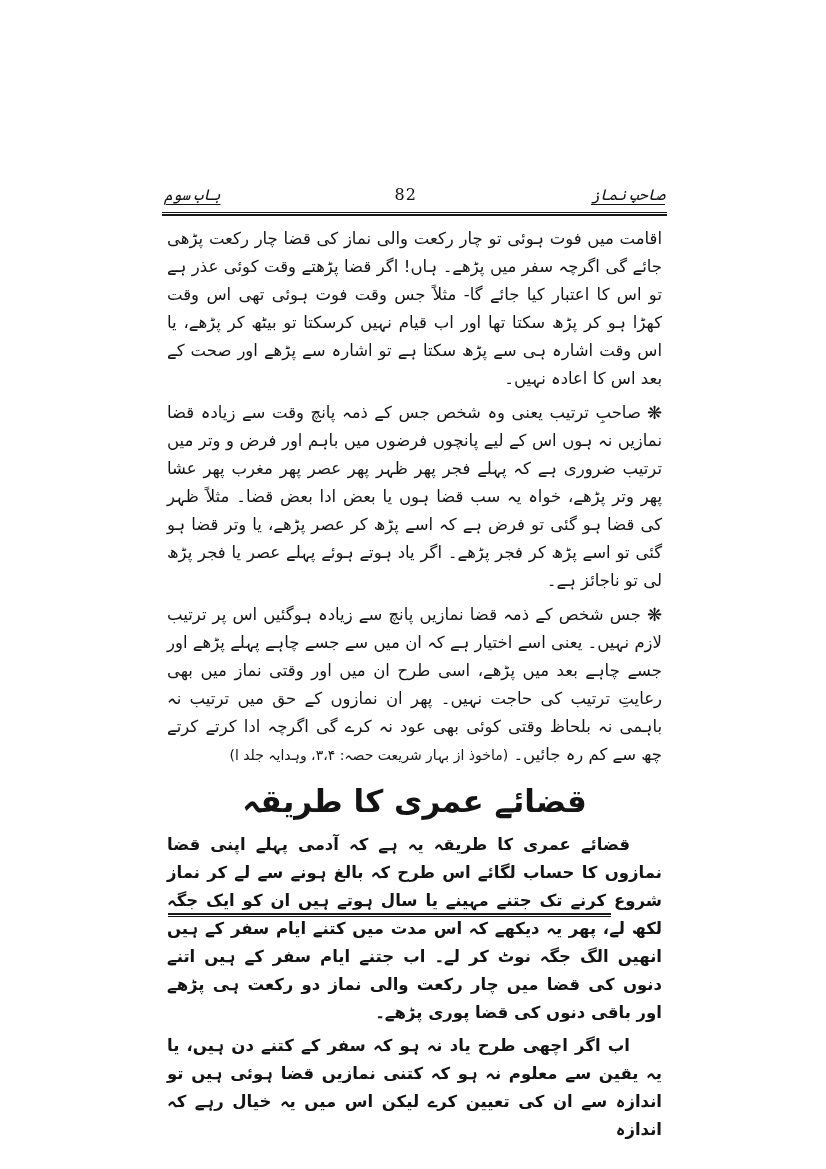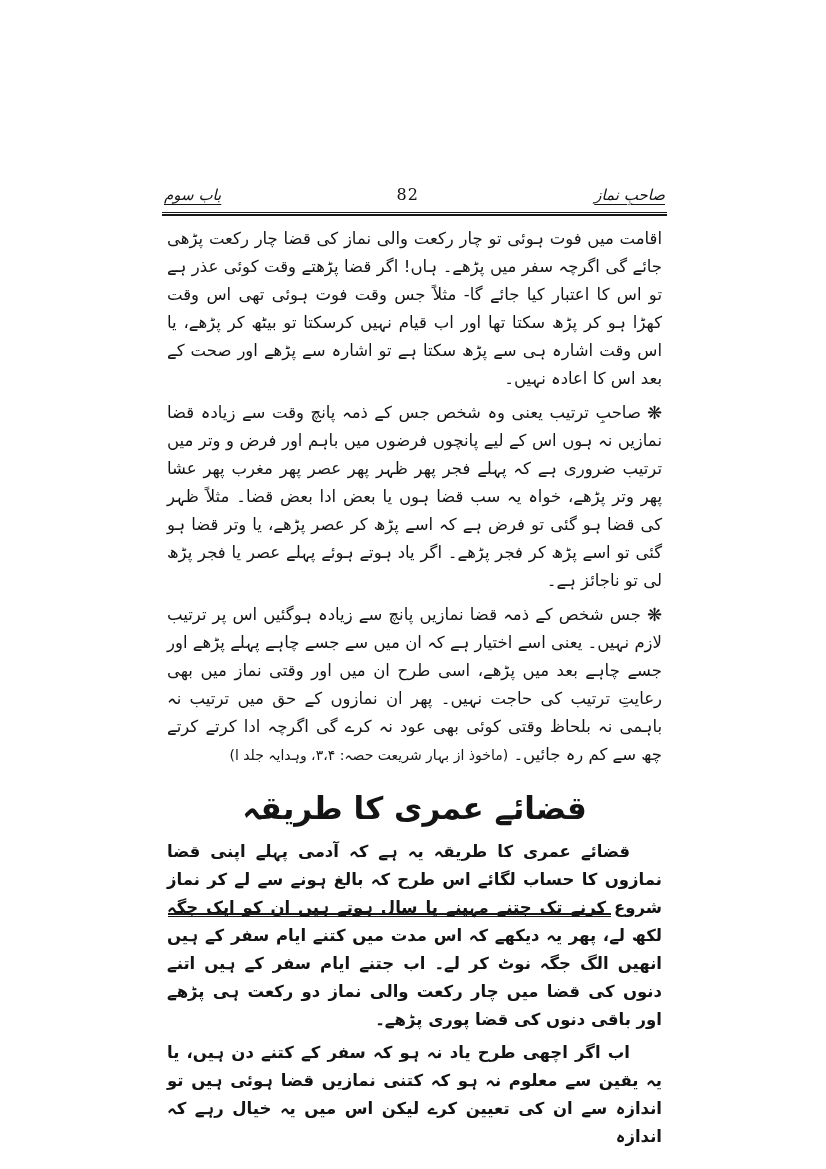--- a/index.html
+++ b/index.html
@@ -27,20 +27,21 @@
     direction: rtl;
     font-size: 15px;
     line-height: 22px;
     padding: 0 2px;
   }
   .hdr .title {
     text-decoration: underline;
     text-underline-offset: 4px;
     text-decoration-thickness: 1px;
     font-style: italic;
+    font-family: Liberation Serif, serif;
   }
   .hdr .num {
     font-size: 16px;
     font-style: normal;
     font-family: "DejaVu Serif", serif;
     letter-spacing: 1px;
   }
 
   .rule-top {
     margin-top: 6px;
@@ -70,21 +71,21 @@
   .ref {
     font-size: 14px;
     letter-spacing: 0;
   }
 
   .heading {
     text-align: center;
     font-size: 31px;
     line-height: 46px;
     font-weight: bold;
-    margin: 16px 0 7px 0;
+    margin: 9px 0 7px 0;
     letter-spacing: 0;
   }
 
   
   .rule-bottom {
     position: absolute;
     left: 168px; top: 913px;
     width: 443px;
     height: 4px;
     border-top: 2px solid #191919;

